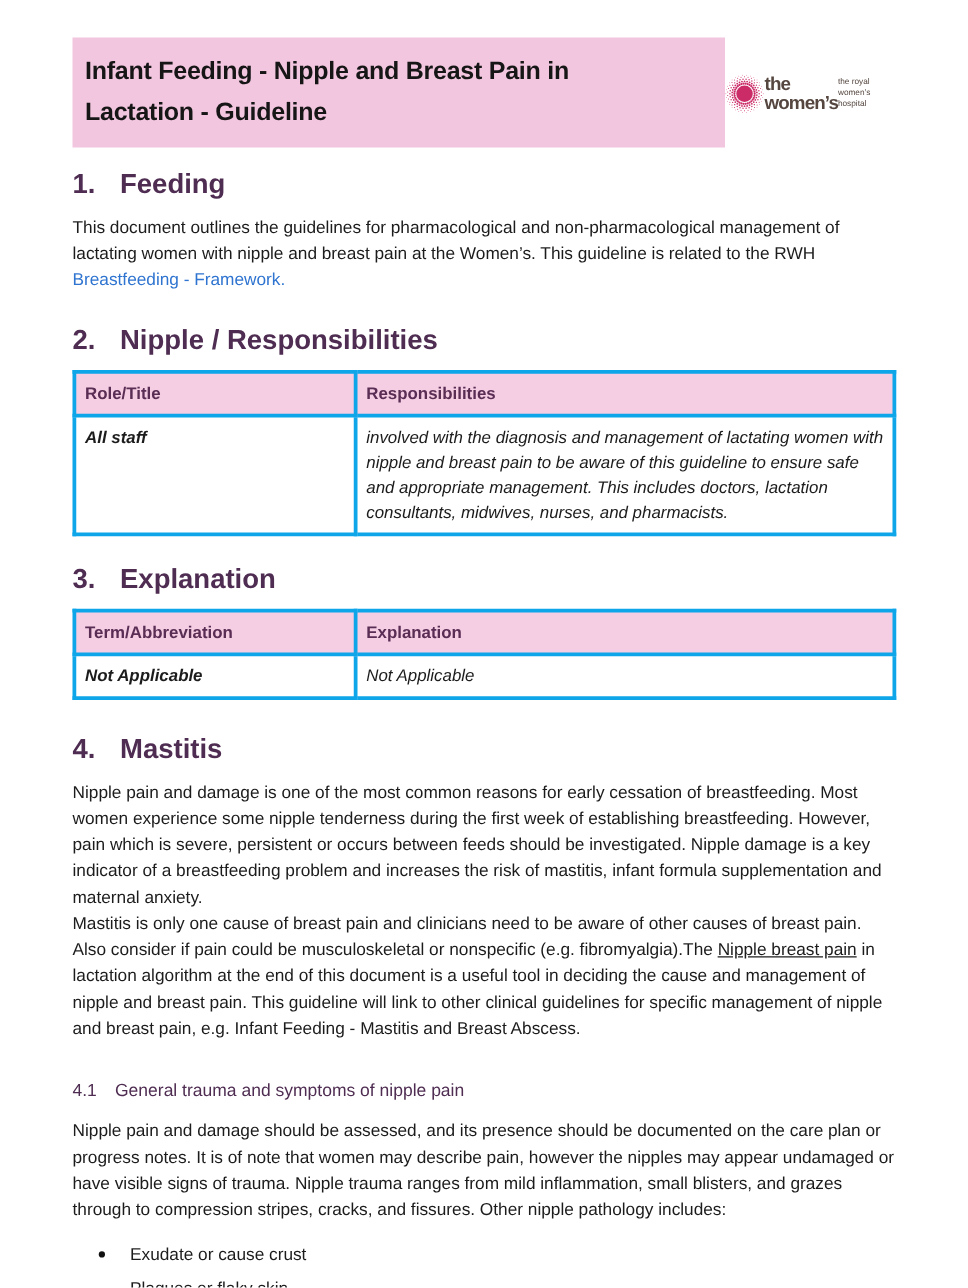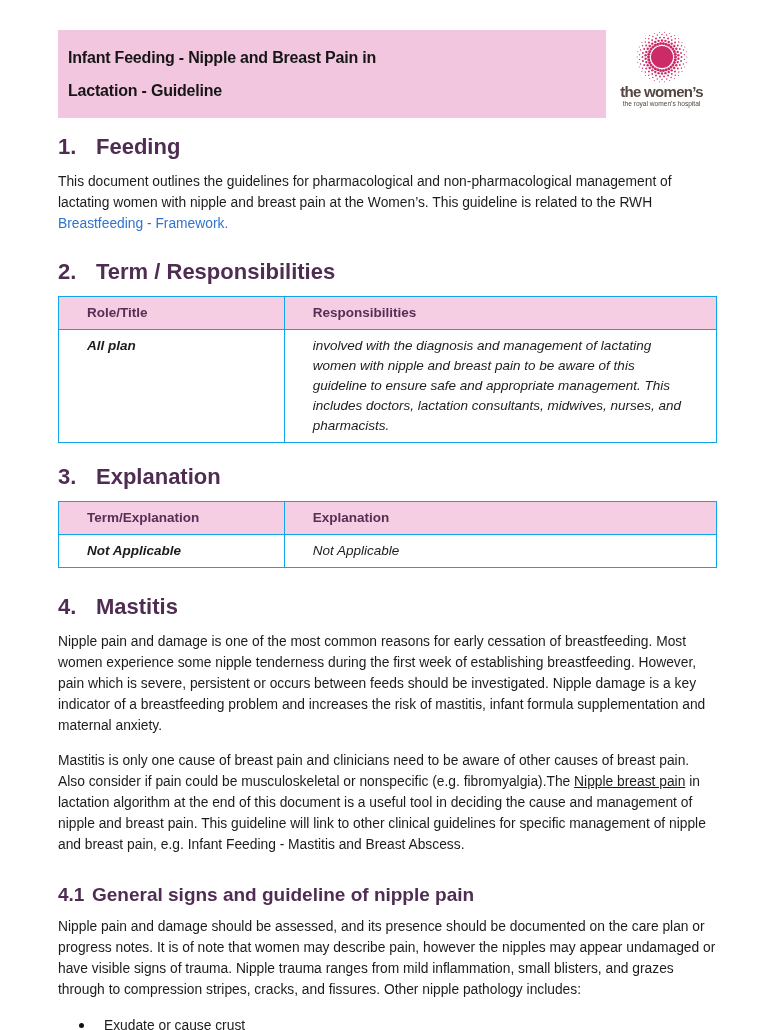--- a/index.html
+++ b/index.html
@@ -5,63 +5,63 @@
   html,body{margin:0;padding:0;background:#ffffff;}
   body{width:774px;height:1030px;overflow:hidden;
        font-family:"Liberation Sans",sans-serif;color:#1c1c1c;}
   .page{padding:30px 57px 0 58px;box-sizing:border-box;width:774px;height:1030px;overflow:hidden;}
 
   
   .masthead{display:flex;align-items:stretch;height:88px;margin-bottom:14px;}
   .banner{width:548px;background:var(--banner-pink,#F3C6DF);
           display:flex;flex-direction:column;justify-content:center;
           padding:6px 10px;box-sizing:border-box;}
-  .banner-line{font-size:16px;font-weight:700;line-height:33px;color:#161616;letter-spacing:-0.2px;}
-  .logo{flex:1;display:flex;flex-direction:column;align-items:center;justify-content:flex-start;padding-top:1px;}
+  .banner-line{font-size:20px;font-weight:700;line-height:33px;color:#161616;letter-spacing:-0.2px;}
+  .logo{flex:1;display:flex;flex-direction:row;align-items:center;justify-content:flex-start;padding-top:1px;}
   .logo svg{display:block;}
   .logo-name{font-size:15px;font-weight:700;letter-spacing:-0.7px;color:#55463f;line-height:15px;margin-top:1px;}
   .logo-tagline{font-size:6.6px;color:#55463f;letter-spacing:0;line-height:9px;}
 
   
   .h1{display:flex;align-items:baseline;font-weight:700;font-size:22px;line-height:26px;
       color:var(--heading-purple,#4F2D52);margin:0;}
   .h1 .num{flex:0 0 38px;}
-  .h2{display:flex;align-items:center;font-weight:700;font-size:19px;line-height:21px;
+  .h2{display:flex;align-items:center;font-weight:400;font-size:14px;line-height:21px;
       color:var(--heading-purple,#4F2D52);margin:0;}
   .h2 .num{flex:0 0 34px;}
 
   
   .para{font-size:13.8px;line-height:21px;margin:0;color:#1c1c1c;}
   .mt-title{margin-top:16px;}
   .mb-h{margin-bottom:11px;}
   .link{color:var(--link-blue,#2F74D0);cursor:pointer;}
   .u{text-decoration:underline;}
 
   
   table.gtable{width:100%;border-collapse:collapse;border:1.5px solid #404040;}
-  table.gtable th,table.gtable td{border:1px solid #0ea5e9;padding:6px 28px;vertical-align:top;
+  table.gtable th,table.gtable td{border:3px solid #0ea5e9;padding:6px 7px;vertical-align:top;
       font-size:13.5px;line-height:20px;text-align:left;}
   table.gtable th{background:var(--table-header-pink,#F5CEE3);
       color:var(--table-header-text,#5A2D55);font-weight:700;height:19px;}
   table.gtable td{font-style:italic;}
   td.c1{font-weight:700;}
   col.colA{width:34.3%;} col.colB{width:65.7%;}
 
   
   ul.blist{list-style:none;margin:16px 0 0 0;padding:0;}
   ul.blist li{position:relative;padding-left:46px;margin:0 0 7px 0;font-size:13.8px;line-height:20px;}
   ul.blist li .dot{position:absolute;left:21px;top:7px;width:5px;height:5px;border-radius:50%;background:#111;}
 
   
   .gap-s2{margin-top:25px;}
   .gap-s3{margin-top:21px;}
   .gap-s4{margin-top:26px;}
   .gap-s41{margin-top:29px;}
   .gap-tbl{margin-top:0;}
-  .para+.para{margin-top:14px;}
+  .para+.para{}
 </style>
 </head>
 <body>
 
 <div class="page">
 
   <div class="masthead">
     <div class="banner">
       <div class="banner-line">Infant Feeding - Nipple and Breast Pain in</div>
       <div class="banner-line">Lactation - Guideline</div>
@@ -226,74 +226,74 @@
   </div>
 
   <div class="h1 mt-title mb-h">
     <span class="num">1.</span>
     <span>Feeding</span>
   </div>
   <p class="para"><span>This document outlines the guidelines for pharmacological and non-pharmacological management of lactating women with nipple and breast pain at the Women’s. This guideline is related to the RWH </span><a class="link">Breastfeeding - Framework.</a></p>
 
   <div class="h1 gap-s2 mb-h">
     <span class="num">2.</span>
-    <span>Term / Responsibilities</span>
+    <span>Nipple / Responsibilities</span>
   </div>
   <table class="gtable gap-tbl">
     <colgroup>
         <col class="colA">
         <col class="colB">
       </colgroup>
     <thead>
       <tr>
         <th>Role/Title</th>
         <th>Responsibilities</th>
       </tr>
     </thead>
     <tbody>
       <tr>
-        <td class="c1">All plan</td>
+        <td class="c1">All staff</td>
         <td>involved with the diagnosis and management of lactating women with nipple and breast pain to be aware of this guideline to ensure safe and appropriate management. This includes doctors, lactation consultants, midwives, nurses, and pharmacists.</td>
       </tr>
     </tbody>
   </table>
 
   <div class="h1 gap-s3 mb-h">
     <span class="num">3.</span>
     <span>Explanation</span>
   </div>
   <table class="gtable gap-tbl">
     <colgroup>
         <col class="colA">
         <col class="colB">
       </colgroup>
     <thead>
       <tr>
-        <th>Term/Explanation</th>
+        <th>Term/Abbreviation</th>
         <th>Explanation</th>
       </tr>
     </thead>
     <tbody>
       <tr>
         <td class="c1">Not Applicable</td>
         <td>Not Applicable</td>
       </tr>
     </tbody>
   </table>
 
   <div class="h1 gap-s4 mb-h">
     <span class="num">4.</span>
     <span>Mastitis</span>
   </div>
   <p class="para">Nipple pain and damage is one of the most common reasons for early cessation of breastfeeding. Most women experience some nipple tenderness during the first week of establishing breastfeeding. However, pain which is severe, persistent or occurs between feeds should be investigated. Nipple damage is a key indicator of a breastfeeding problem and increases the risk of mastitis, infant formula supplementation and maternal anxiety.</p>
   <p class="para"><span>Mastitis is only one cause of breast pain and clinicians need to be aware of other causes of breast pain. Also consider if pain could be musculoskeletal or nonspecific (e.g. fibromyalgia).The </span><span class="u">Nipple breast pain</span><span> in lactation algorithm at the end of this document is a useful tool in deciding the cause and management of nipple and breast pain. This guideline will link to other clinical guidelines for specific management of nipple and breast pain, e.g. Infant Feeding - Mastitis and Breast Abscess.</span></p>
 
   <div class="h2 gap-s41 mb-h">
     <span class="num">4.1</span>
-    <span>General signs and guideline of nipple pain</span>
+    <span>General trauma and symptoms of nipple pain</span>
   </div>
   <p class="para">Nipple pain and damage should be assessed, and its presence should be documented on the care plan or progress notes. It is of note that women may describe pain, however the nipples may appear undamaged or have visible signs of trauma. Nipple trauma ranges from mild inflammation, small blisters, and grazes through to compression stripes, cracks, and fissures. Other nipple pathology includes:</p>
 
   <ul class="blist">
     <li><span class="dot"></span><span>Exudate or cause crust</span></li>
     <li><span>Plaques or flaky skin</span></li>
 
   </ul>
 
 </div>

